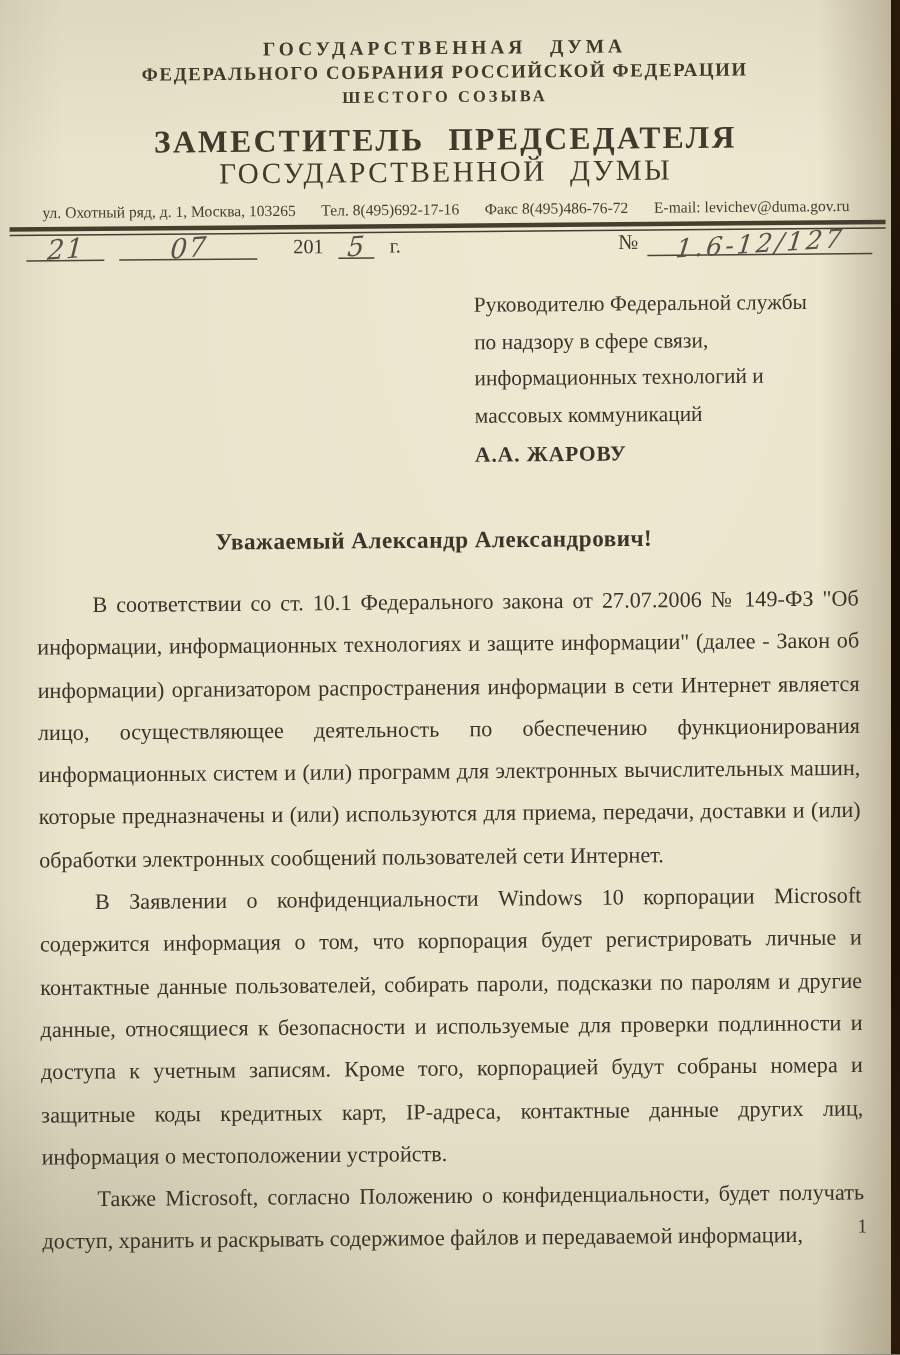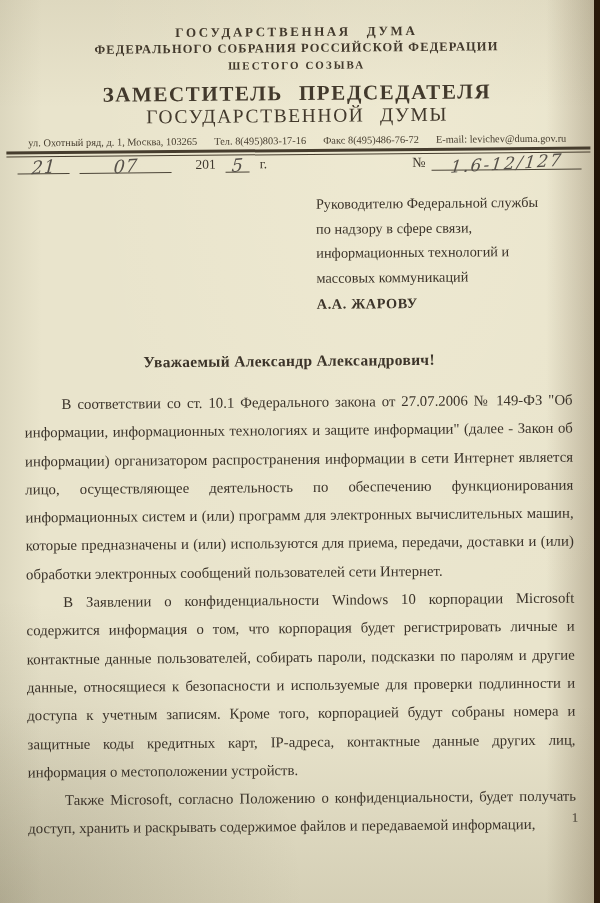--- a/index.html
+++ b/index.html
@@ -68,21 +68,21 @@
     <div class="tilt">
 
       <div class="letterhead">
         <div class="lh1">ГОСУДАРСТВЕННАЯ ДУМА</div>
         <div class="lh2">ФЕДЕРАЛЬНОГО СОБРАНИЯ РОССИЙСКОЙ ФЕДЕРАЦИИ</div>
         <div class="lh3">ШЕСТОГО СОЗЫВА</div>
         <div class="pos1">ЗАМЕСТИТЕЛЬ ПРЕДСЕДАТЕЛЯ</div>
         <div class="pos2">ГОСУДАРСТВЕННОЙ ДУМЫ</div>
         <div class="contact">
           <span>ул. Охотный ряд, д. 1, Москва, 103265</span>
-          <span>Тел. 8(495)803-17-16</span>
+          <span>Тел. 8(495)692-17-16</span>
           <span>Факс 8(495)486-76-72</span>
           <span>E-mail: levichev@duma.gov.ru</span>
         </div>
         <div class="rule"></div>
       </div>
 
       <div class="dateline">
         <div class="dgrp">
           <span class="blank w52">
               <span class="hw">21</span>

